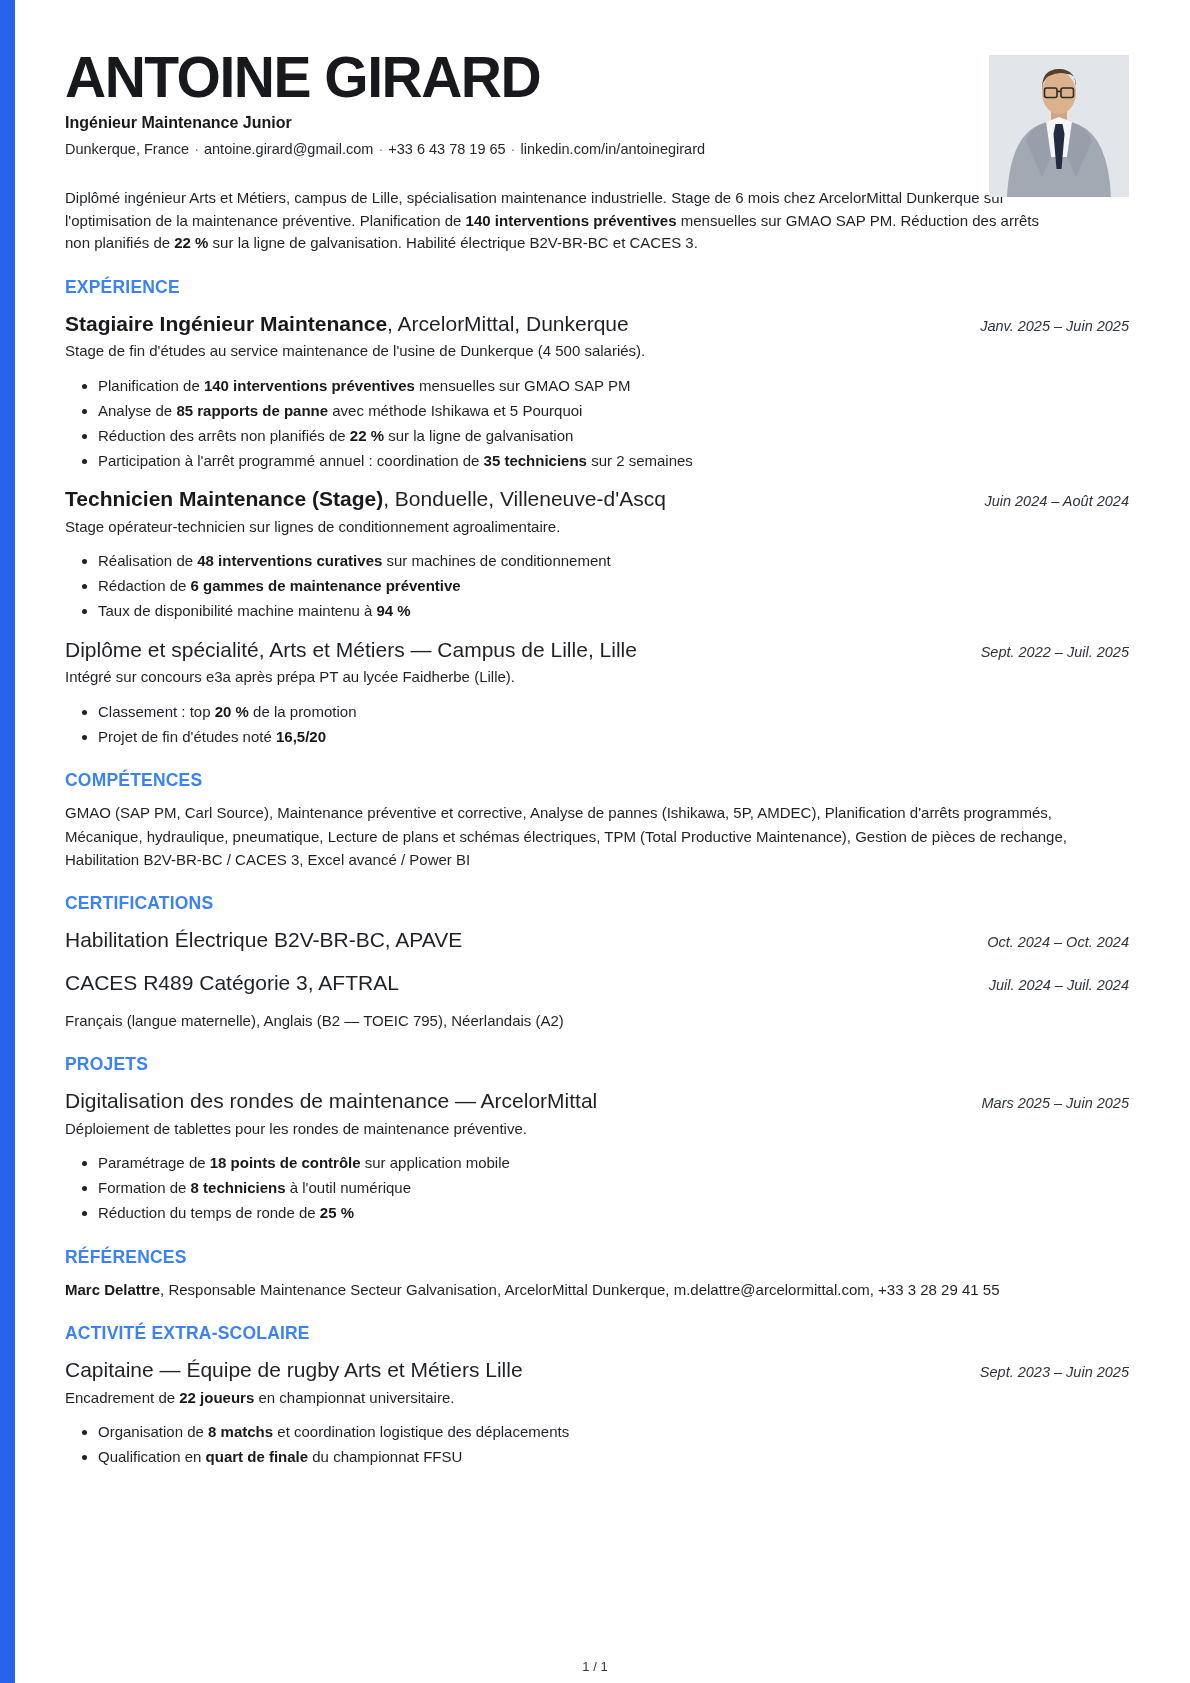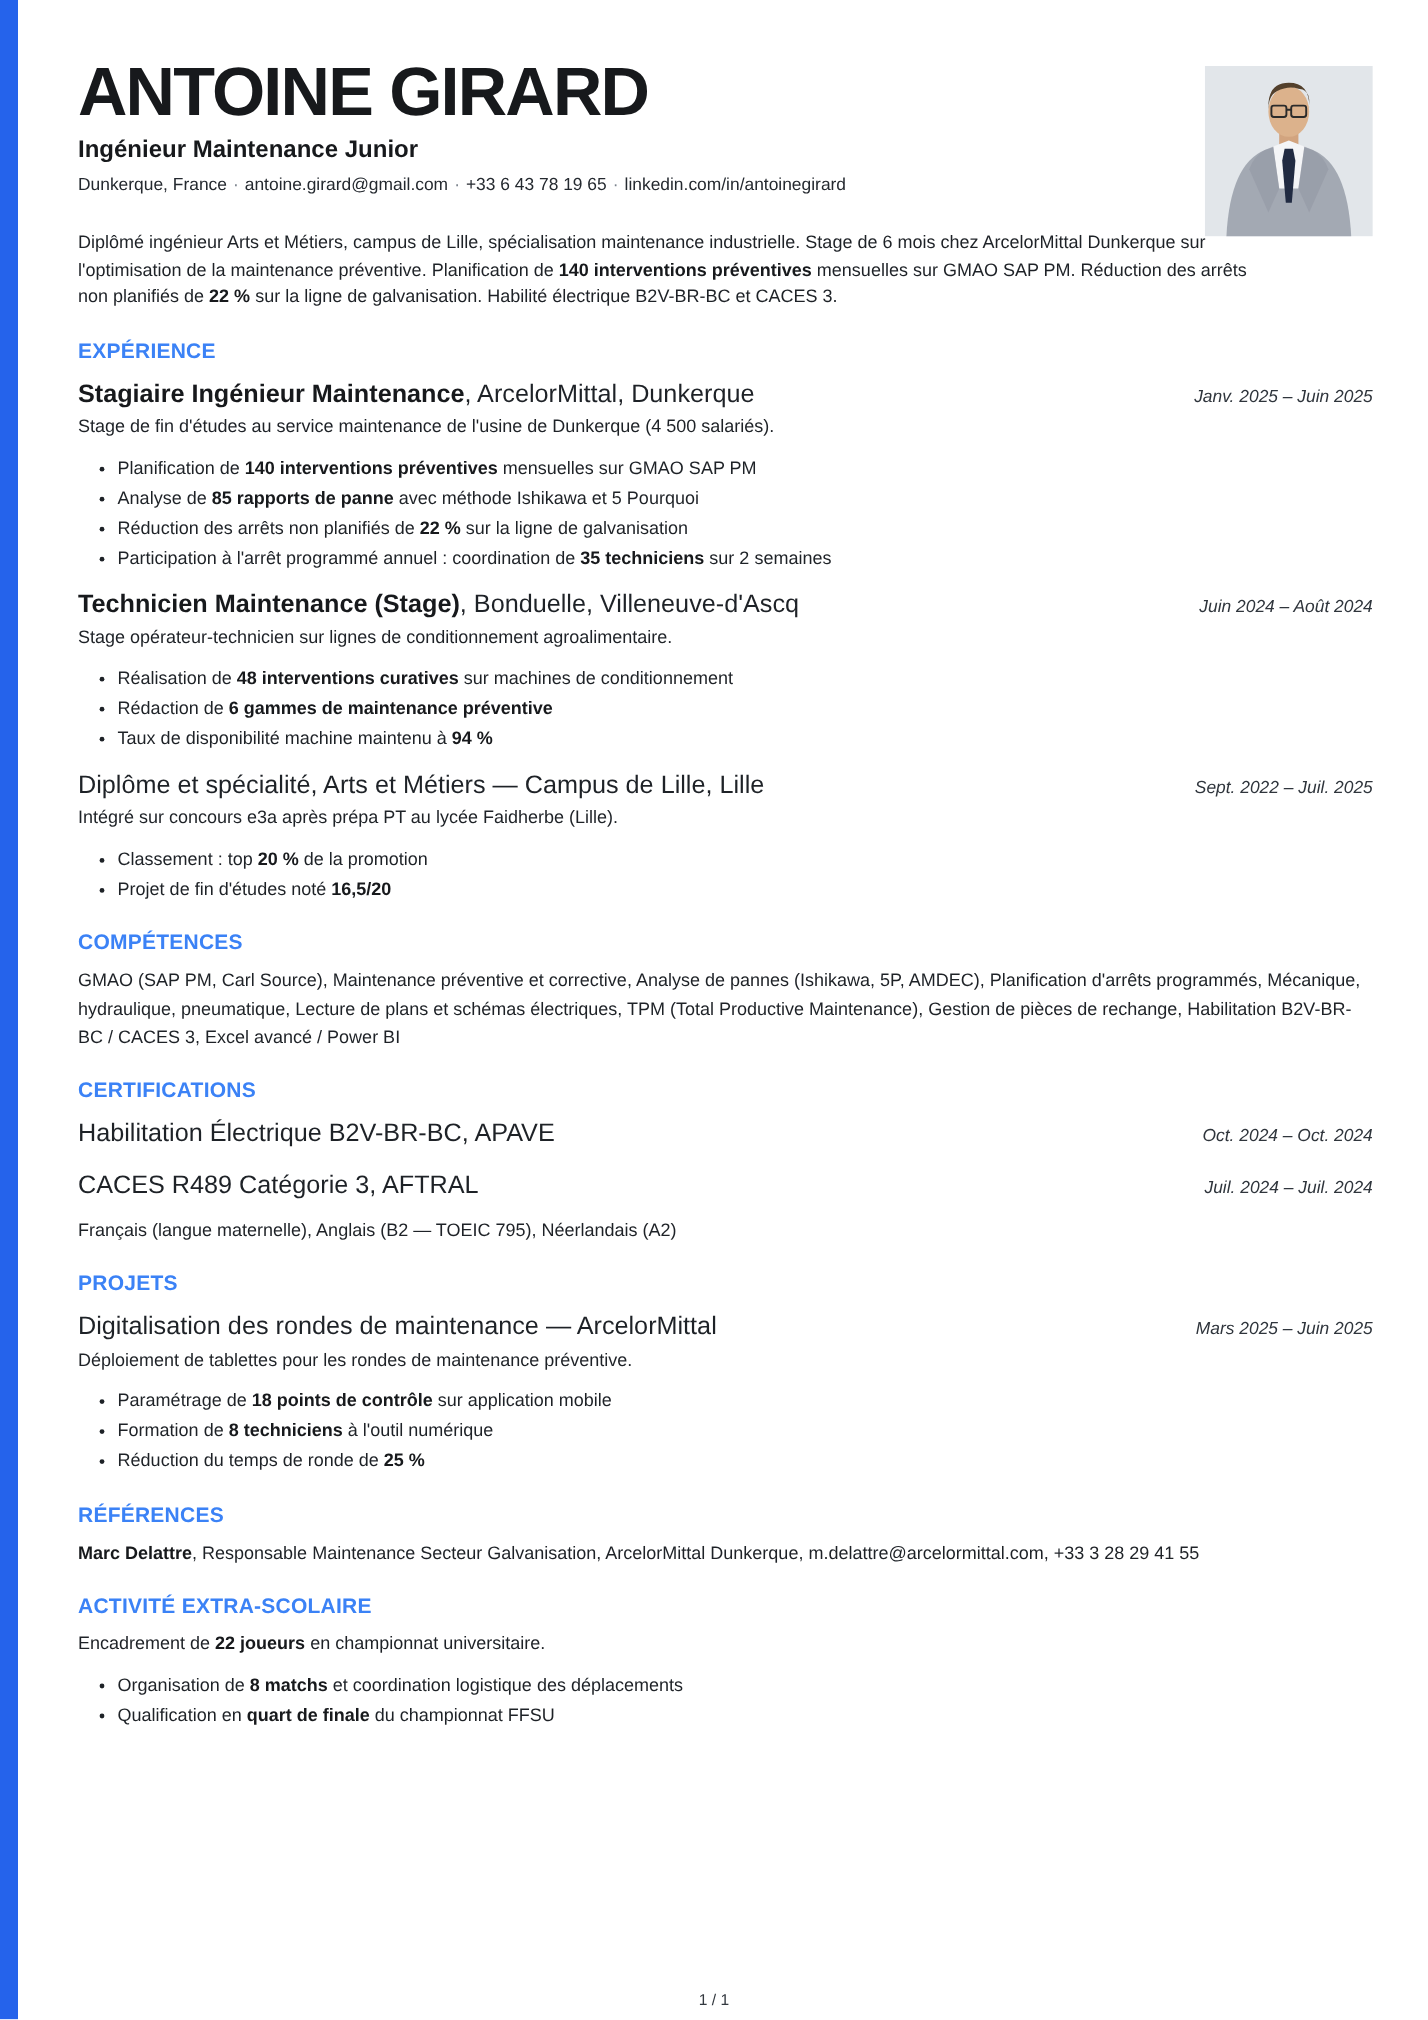--- a/index.html
+++ b/index.html
@@ -1,30 +1,30 @@
 <!DOCTYPE html>
 <html lang="fr"><head>
 <meta charset="utf-8">
 <style>
   html,body { margin:0; padding:0; background:#ffffff; }
   .page {
     position:relative; width:1190px; height:1683px; background:#ffffff;
     font-family:"Liberation Sans", sans-serif; color:#1e2227; overflow:hidden;
   }
   .accent { position:absolute; left:0; top:0; bottom:0; width:15px; background:#2563eb; }
-  .content { position:absolute; left:65px; right:46px; top:0; }
+  .content { position:absolute; left:65px; right:61px; top:0; }
 
   .photo { position:absolute; top:55px; right:0; width:140px; height:142px; }
   .photo svg { display:block; width:140px; height:142px; }
 
   h1.name {
     margin:48px 0 0 0; font-size:57px; line-height:1.04; font-weight:800;
     letter-spacing:-1.5px; color:#17191c;
   }
-  .role { margin-top:7px; font-size:20px; font-weight:700; color:#17191c; }
+  .role { margin-top:7px; font-size:16px; font-weight:700; color:#17191c; }
   .contact { margin-top:9px; font-size:14.5px; color:#24292f; }
   .sep { color:#7a828c; margin:0 5px; }
 
   .summary { margin:30px 0 0 0; font-size:15px; line-height:1.5; max-width:1000px; }
 
   .section-heading {
     margin:22px 0 10px 0; font-size:17.5px; font-weight:700;
     letter-spacing:0.2px; color:#3b82f6;
   }
   .section-paragraph { margin:0 0 6px 0; font-size:15px; line-height:1.55; }
@@ -157,20 +157,24 @@
             </ul>
           </div>
         </section>
         <section class="section">
           <h2 class="section-heading">RÉFÉRENCES</h2>
           <p class="section-paragraph"><strong>Marc Delattre</strong>, Responsable Maintenance Secteur Galvanisation, ArcelorMittal Dunkerque, m.delattre@arcelormittal.com, +33 3 28 29 41 55</p>
         </section>
         <section class="section">
           <h2 class="section-heading">ACTIVITÉ EXTRA-SCOLAIRE</h2>
           <div class="entry">
+            <div class="entry-head">
+              <div class="entry-title">Capitaine — Équipe de rugby Arts et Métiers Lille</div>
+              <div class="entry-date">Sept. 2023 – Juin 2025</div>
+            </div>
             <div class="entry-subtitle">Encadrement de <strong>22 joueurs</strong> en championnat universitaire.</div>
             <ul class="bullets">
               <li class="bullet-item">Organisation de <strong>8 matchs</strong> et coordination logistique des déplacements</li>
               <li class="bullet-item">Qualification en <strong>quart de finale</strong> du championnat FFSU</li>
             </ul>
           </div>
         </section>
       </main>
 
   </div>

